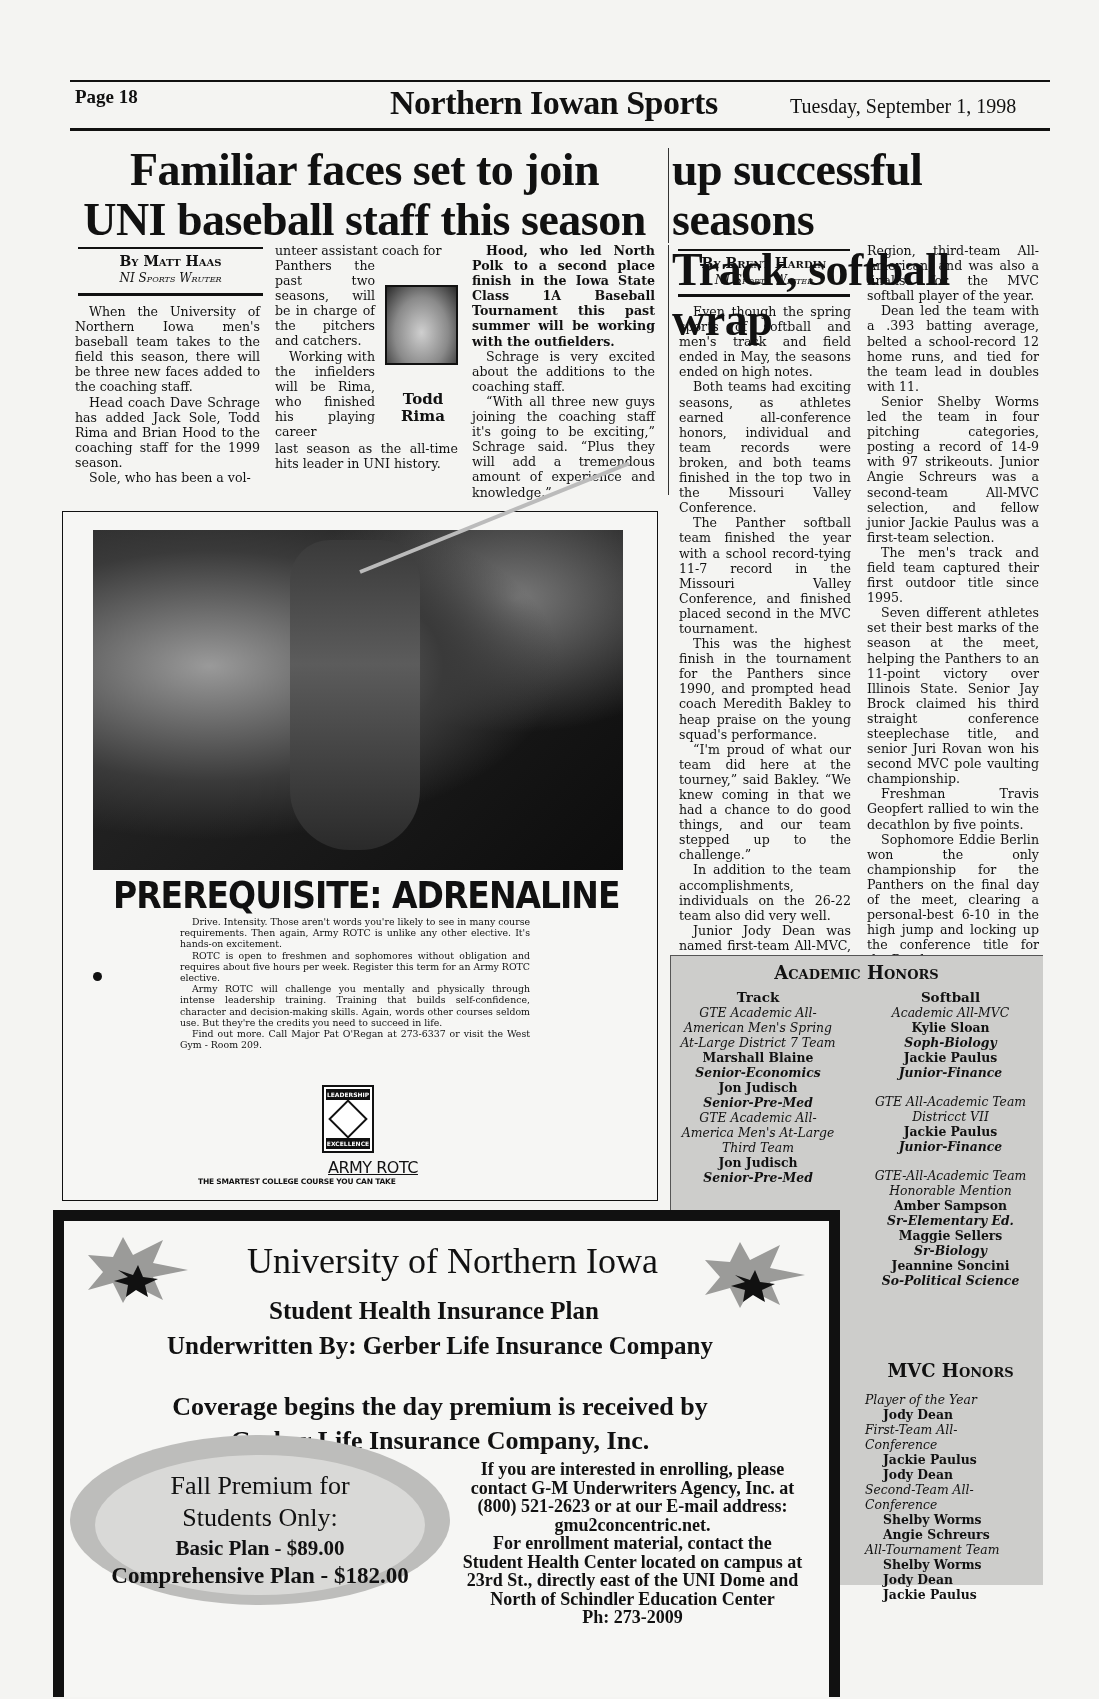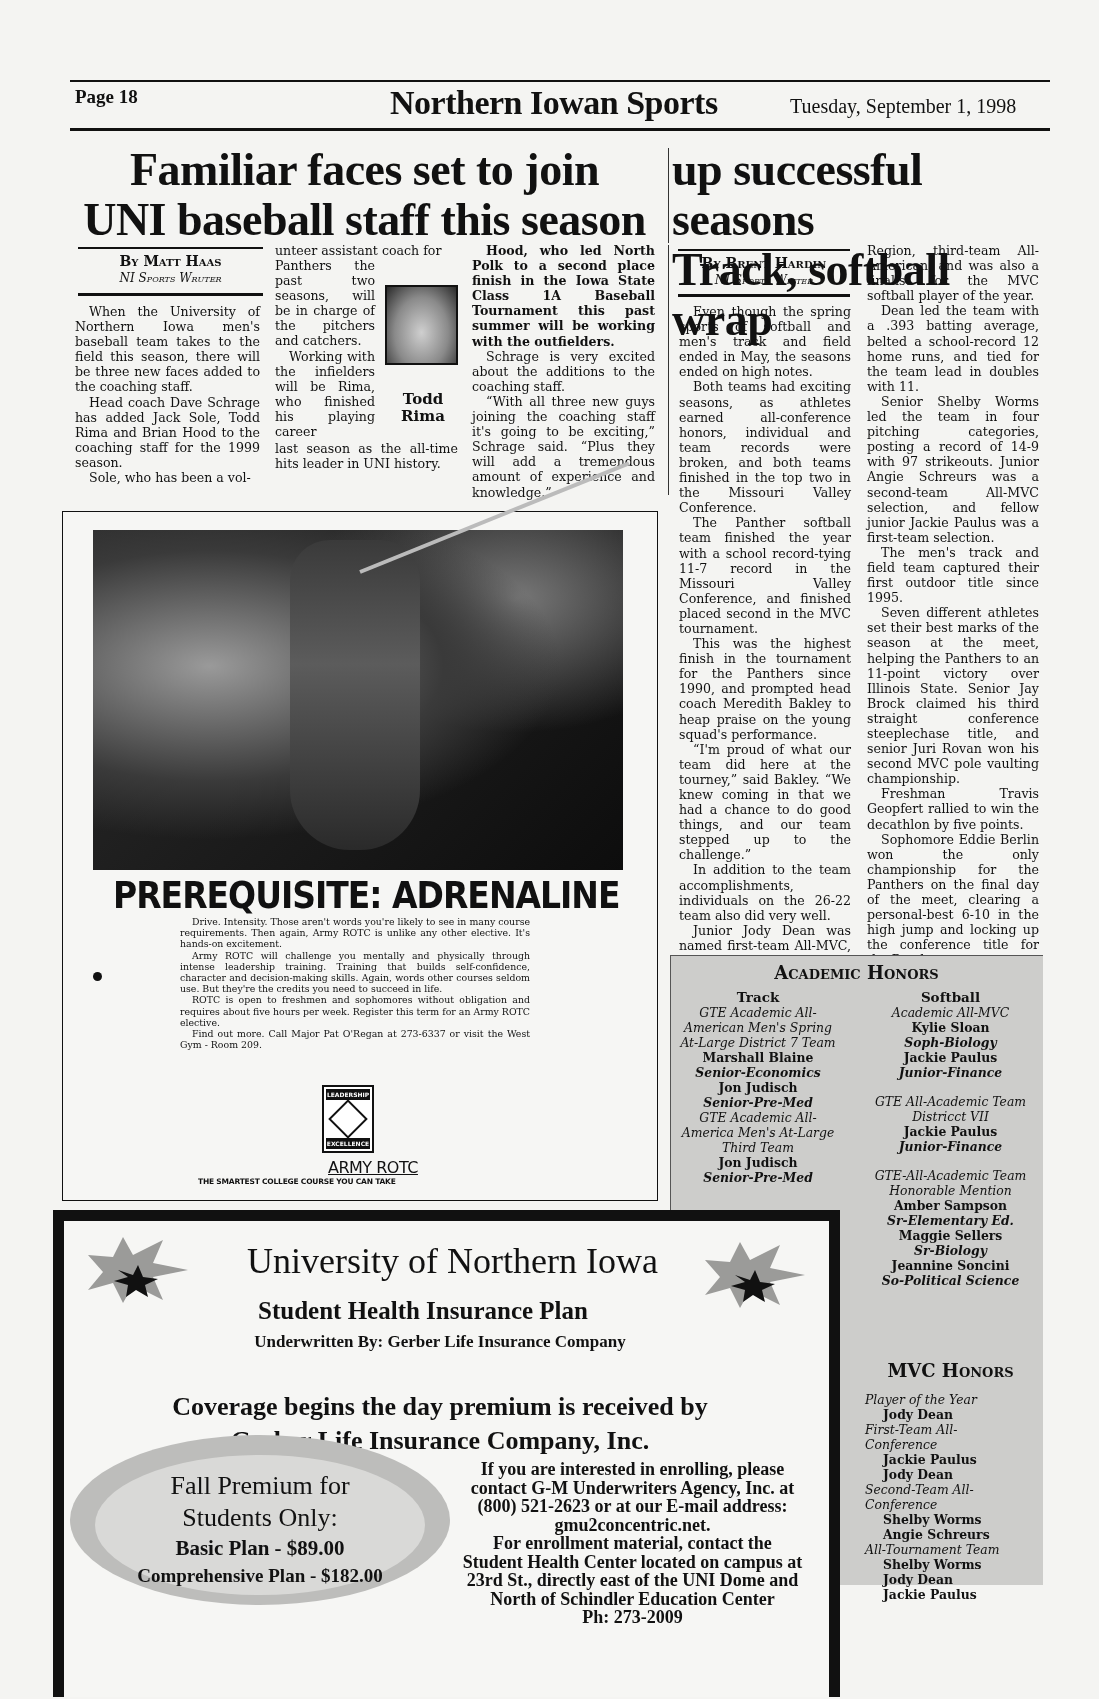--- a/index.html
+++ b/index.html
@@ -131,22 +131,22 @@
 </div>
 
 <div class="abs ad-rotc"></div>
 <div class="abs rotc-photo"></div>
 <div class="abs rotc-figure"></div>
 <div class="abs rotc-rope"></div>
 <div class="abs rotc-headline">PREREQUISITE: ADRENALINE</div>
 <div class="abs rotc-bullet"></div>
 <div class="abs rotc-body">
   <p>Drive. Intensity. Those aren't words you're likely to see in many course requirements. Then again, Army ROTC is unlike any other elective. It's hands-on excitement.</p>
+  <p>ROTC is open to freshmen and sophomores without obligation and requires about five hours per week. Register this term for an Army ROTC elective.</p>
   <p>Army ROTC will challenge you mentally and physically through intense leadership training. Training that builds self-confidence, character and decision-making skills. Again, words other courses seldom use. But they're the credits you need to succeed in life.</p>
-  <p>ROTC is open to freshmen and sophomores without obligation and requires about five hours per week. Register this term for an Army ROTC elective.</p>
   <p>Find out more. Call Major Pat O'Regan at 273-6337 or visit the West Gym - Room 209.</p>
 </div>
 <div class="abs rotc-shield">
   <div class="band" style="top:2px;">LEADERSHIP</div>
   <div style="position:absolute;left:10px;top:18px;width:28px;height:28px;border:2px solid #111;transform:rotate(45deg);"></div>
   <div class="band" style="bottom:2px;">EXCELLENCE</div>
 </div>
 <div class="abs rotc-name">ARMY ROTC</div>
 <div class="abs rotc-tagline">THE SMARTEST COLLEGE COURSE YOU CAN TAKE</div>
 
@@ -215,32 +215,32 @@
 <svg class="star-gray" style="left:78px;top:1235px;" width="120" height="70" viewBox="0 0 120 70">
   <polygon points="10,20 35,22 45,2 55,20 85,5 75,28 110,35 75,42 85,65 55,50 45,68 35,48 10,55 25,37" fill="#9b9b99"></polygon>
   <polygon points="40,35 55,40 60,30 65,42 80,44 67,50 70,62 58,55 48,62 50,50 36,46 50,42" fill="#111"></polygon>
 </svg>
 <svg class="star-gray" style="left:695px;top:1240px;" width="120" height="70" viewBox="0 0 120 70">
   <polygon points="10,20 35,22 45,2 55,20 85,5 75,28 110,35 75,42 85,65 55,50 45,68 35,48 10,55 25,37" fill="#9b9b99"></polygon>
   <polygon points="40,35 55,40 60,30 65,42 80,44 67,50 70,62 58,55 48,62 50,50 36,46 50,42" fill="#111"></polygon>
 </svg>
 
 <div class="ins-text" style="left:215px;top:1240px;width:475px;font-size:36px;">University of Northern Iowa</div>
-<div class="ins-text" style="left:133px;top:1297px;width:580px;font-size:25px;font-weight:bold;">Student Health Insurance Plan</div>
-<div class="ins-text" style="left:120px;top:1332px;width:640px;font-size:17px;font-weight:bold;">Underwritten By: Gerber Life Insurance Company</div>
+<div class="ins-text" style="left:144px;top:1297px;width:580px;font-size:25px;font-weight:bold;">Student Health Insurance Plan</div>
+<div class="ins-text" style="left:120px;top:1332px;width:640px;font-size:25px;font-weight:bold;">Underwritten By: Gerber Life Insurance Company</div>
 <div class="ins-text" style="left:120px;top:1392px;width:640px;font-size:26px;font-weight:bold;">Coverage begins the day premium is received by</div>
 <div class="ins-text" style="left:120px;top:1426px;width:640px;font-size:26px;font-weight:bold;">Gerber Life Insurance Company, Inc.</div>
 
 <div class="abs ellipse"></div>
 <div class="abs ellipse-inner"></div>
 <div class="ins-text" style="left:85px;top:1470px;width:350px;">
   <div style="font-size:26px;line-height:32px;">Fall Premium for</div>
   <div style="font-size:26px;line-height:32px;">Students Only:</div>
   <div style="font-size:21px;line-height:28px;font-weight:bold;">Basic Plan - $89.00</div>
-  <div style="font-size:19px;line-height:28px;font-weight:bold;">Comprehensive Plan - $182.00</div>
+  <div style="font-size:23px;line-height:28px;font-weight:bold;">Comprehensive Plan - $182.00</div>
 </div>
 
 <div class="ins-text" id="contact-block" style="left:435px;top:1460px;width:395px;font-size:18px;line-height:18.5px;font-weight:bold;">
     <div>If you are interested in enrolling, please</div>
     <div>contact G-M Underwriters Agency, Inc. at</div>
     <div>(800) 521-2623 or at our E-mail address:</div>
     <div>gmu2concentric.net.</div>
     <div>For enrollment material, contact the</div>
     <div>Student Health Center located on campus at</div>
     <div>23rd St., directly east of the UNI Dome and</div>

